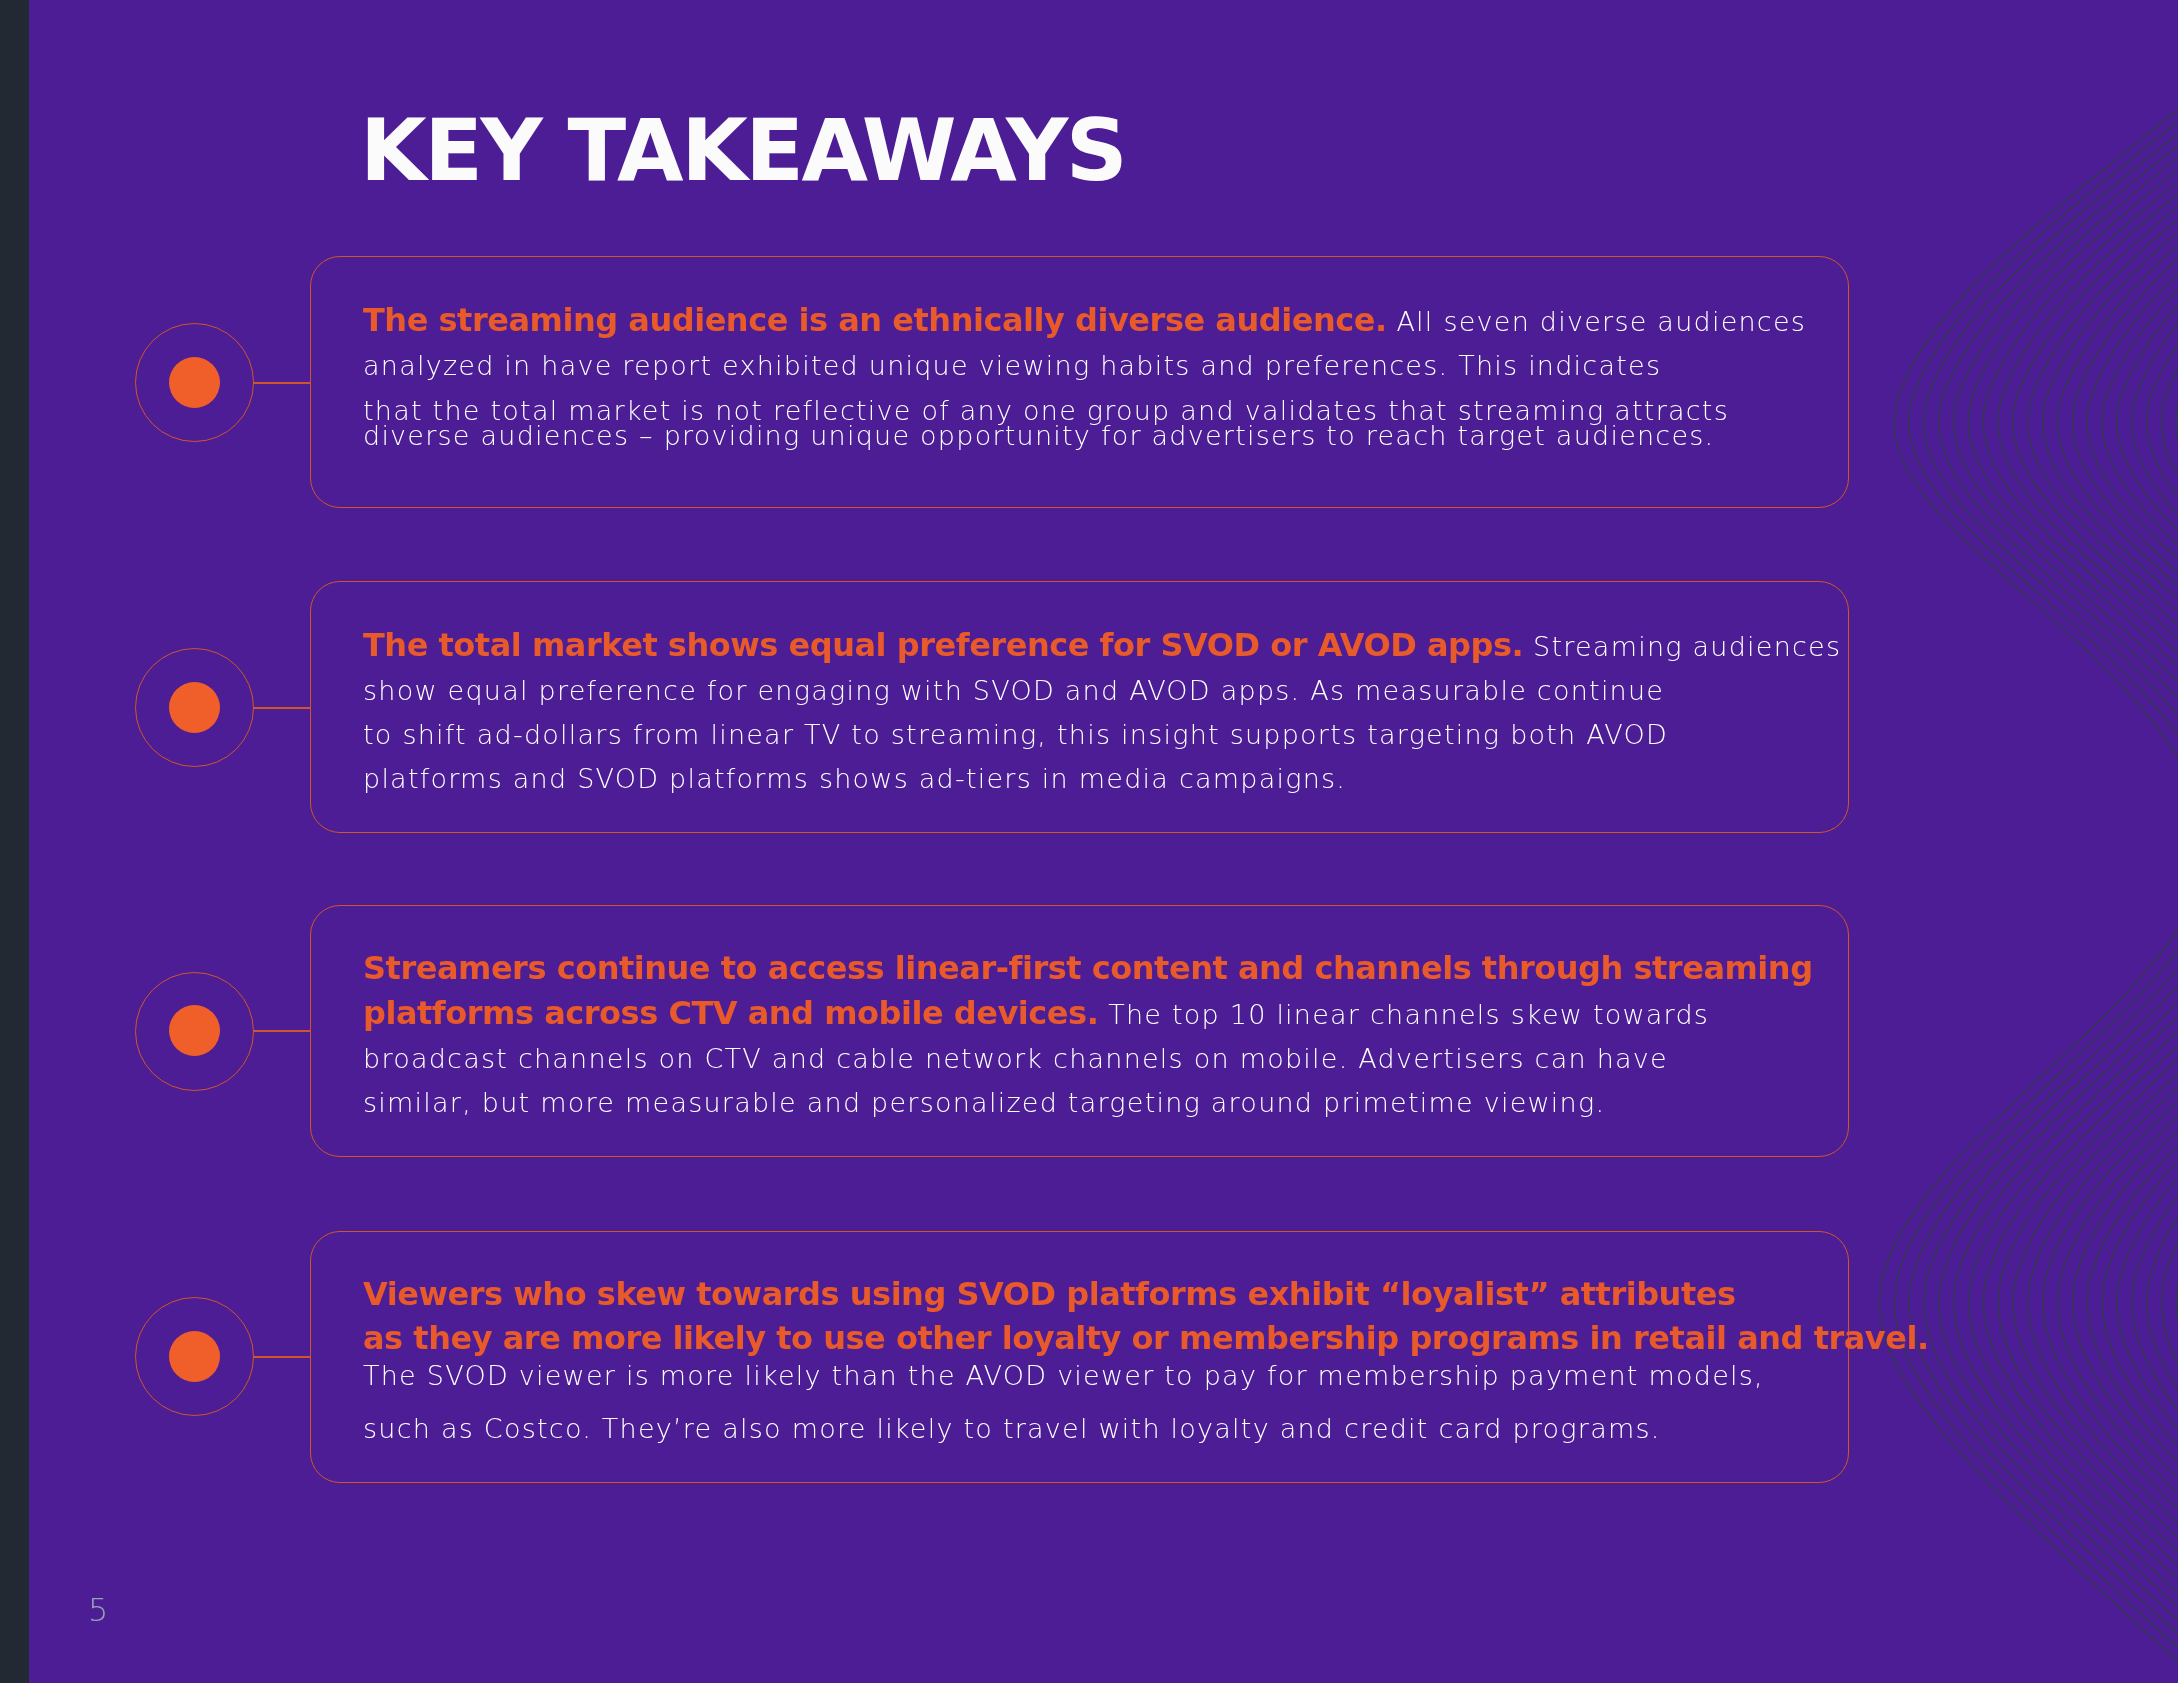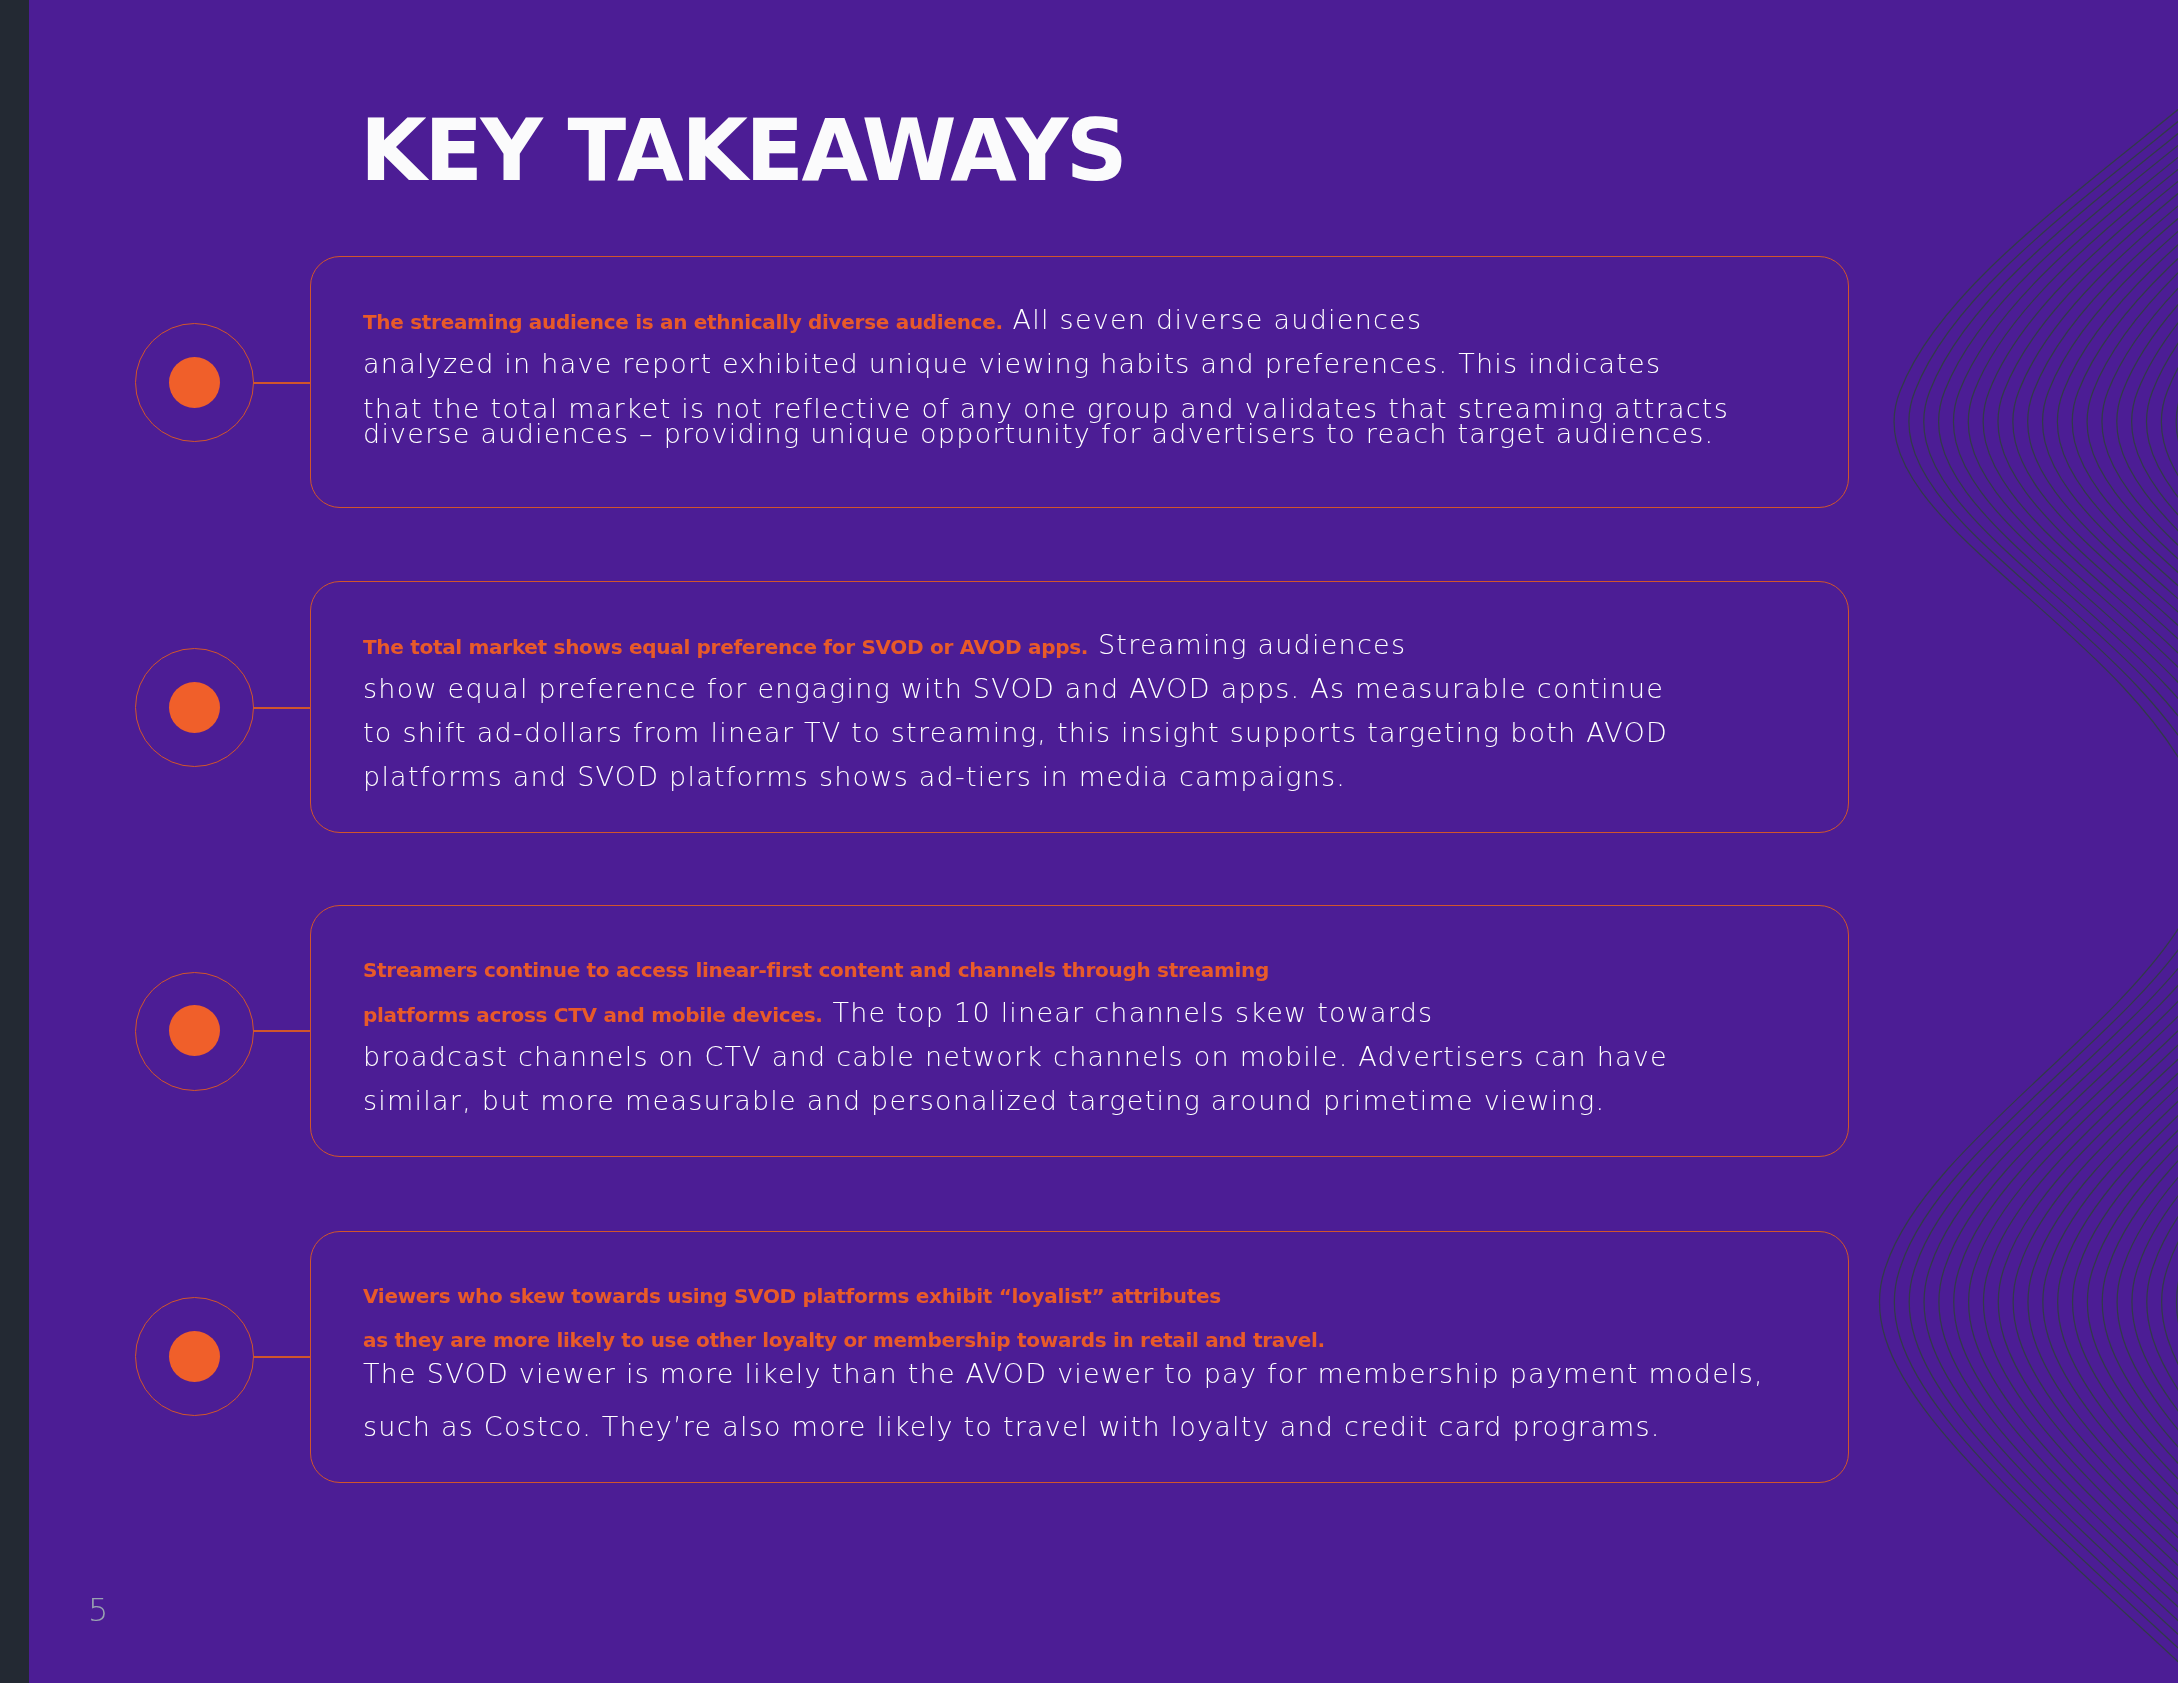--- a/index.html
+++ b/index.html
@@ -20,21 +20,21 @@
        width:51px;height:51px;left:140px;}
   .conn{position:absolute;height:1.5px;background:#d1552b;left:224px;width:58px;}
 
   .box{position:absolute;left:281px;width:1539px;height:252px;
        border:1.5px solid #d1552b;border-radius:30px;box-sizing:border-box;}
 
   .txt{position:absolute;left:334px;color:#ffffff;
        font-family:"DejaVu Sans",sans-serif;font-weight:300;
        font-size:27px;line-height:44px;letter-spacing:0.046em;white-space:nowrap;}
   .txt .lead{color:#e85a29;font-family:"DejaVu Sans",sans-serif;font-weight:700;
-             font-size:20px;letter-spacing:-0.015em;}
+             font-size:32px;letter-spacing:-0.015em;}
 
   .pageno{position:absolute;left:59px;top:1594px;color:#99a2b1;
           font-family:"DejaVu Sans",sans-serif;font-weight:300;font-size:32px;
           line-height:32px;}
 </style>
 </head>
 <body>
 
 <div class="page">
 
@@ -103,21 +103,21 @@
     <div class="txt" style="top:1035px"><span class="lead"></span><span class="body">broadcast channels on CTV and cable network channels on mobile. Advertisers can have</span></div>
     <div class="txt" style="top:1079px"><span class="lead"></span><span class="body">similar, but more measurable and personalized targeting around primetime viewing.</span></div>
   </div>
 
   <div class="item">
     <div class="ring" style="top:1297px"></div>
     <div class="dot" style="top:1331px"></div>
     <div class="conn" style="top:1356px"></div>
     <div class="box" style="top:1231px"></div>
     <div class="txt" style="top:1272px"><span class="lead">Viewers who skew towards using SVOD platforms exhibit “loyalist” attributes</span><span class="body"></span></div>
-    <div class="txt" style="top:1316px"><span class="lead">as they are more likely to use other loyalty or membership towards in retail and travel.</span><span class="body"></span></div>
+    <div class="txt" style="top:1316px"><span class="lead">as they are more likely to use other loyalty or membership programs in retail and travel.</span><span class="body"></span></div>
     <div class="txt" style="top:1352px"><span class="lead"></span><span class="body">The SVOD viewer is more likely than the AVOD viewer to pay for membership payment models,</span></div>
     <div class="txt" style="top:1405px"><span class="lead"></span><span class="body">such as Costco. They’re also more likely to travel with loyalty and credit card programs.</span></div>
   </div>
   </div>
 
   <div class="pageno">5</div>
 </div>
 
 
 </body></html>

